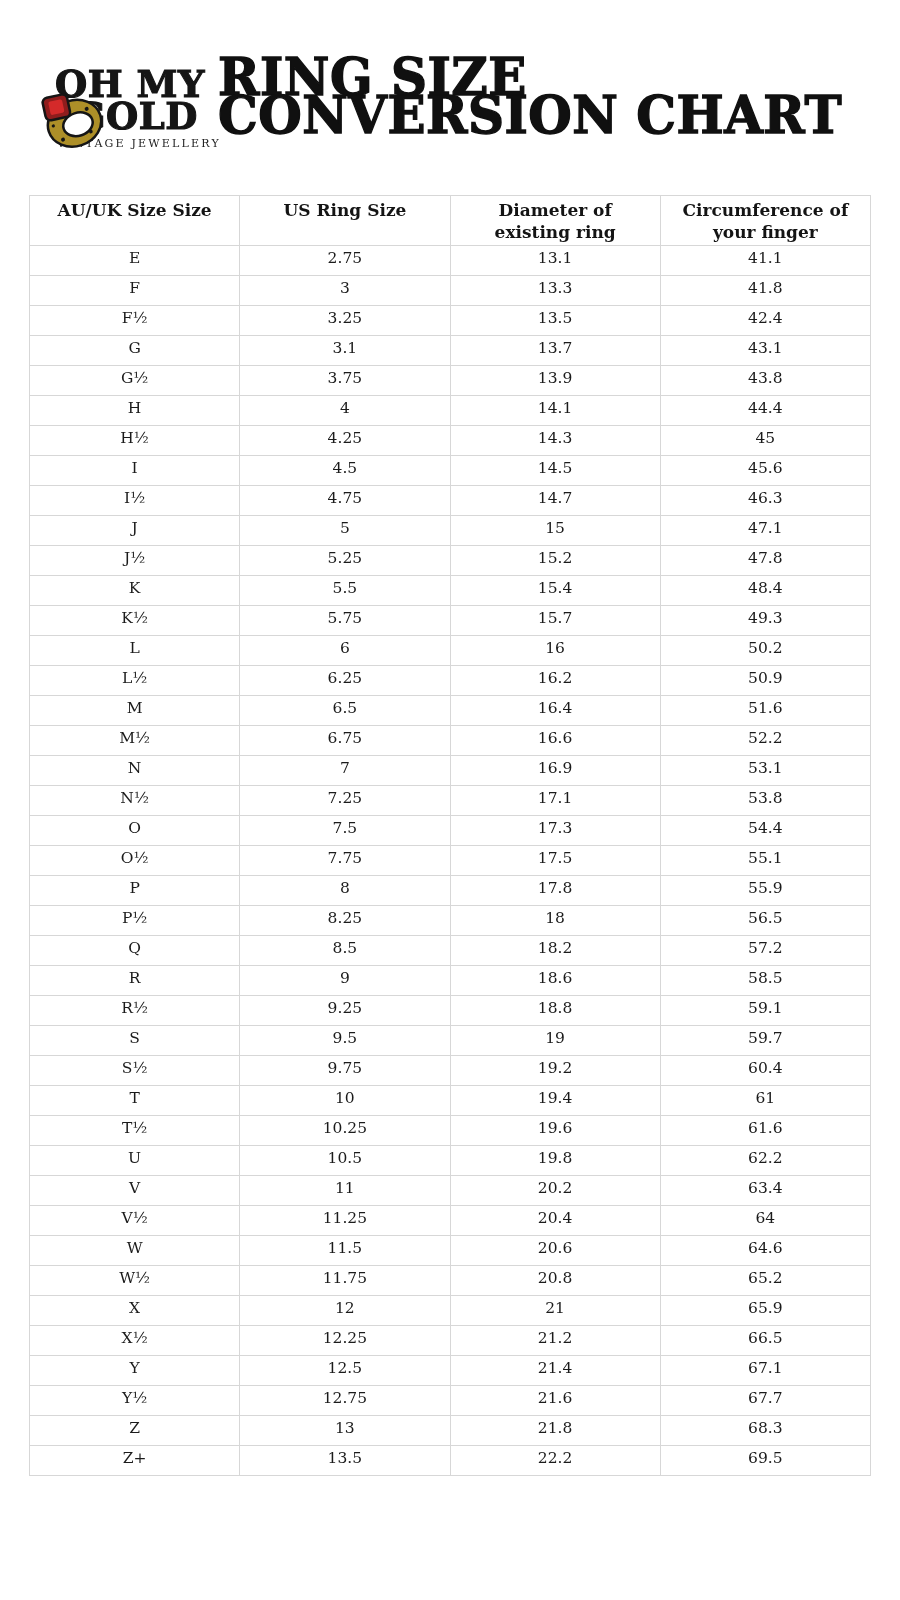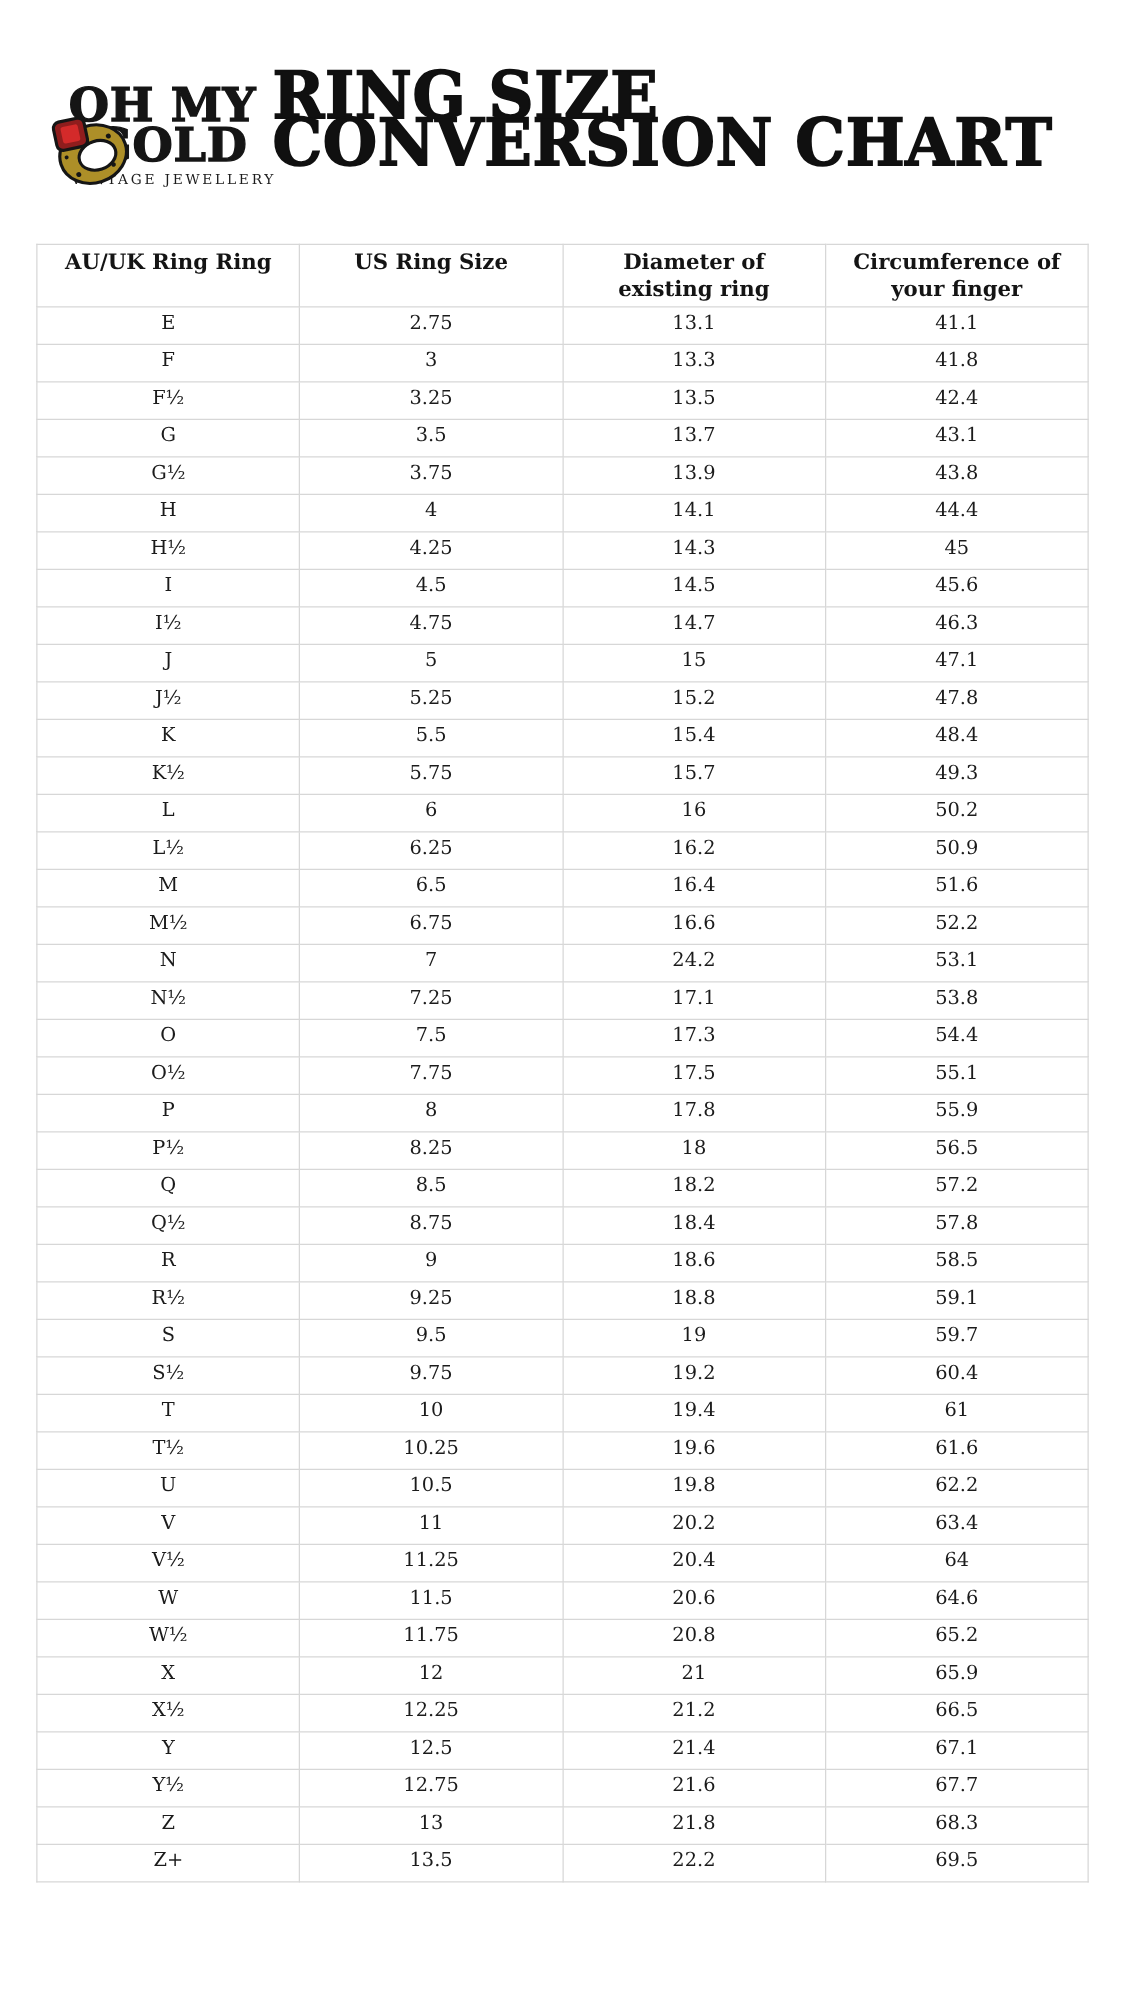--- a/index.html
+++ b/index.html
@@ -138,21 +138,21 @@
       <span class="title-line">RING SIZE</span>
       <span class="title-line">CONVERSION CHART</span>
     </h1>
 
   </div>
 
   <div class="table-wrap">
     <table class="ring-table">
       <thead>
         <tr>
-            <th>AU/UK Ring Ring</th>
+            <th>AU/UK Size Size</th>
             <th>US Ring Size</th>
             <th>Diameter of existing ring</th>
             <th>Circumference of your finger</th>
           </tr>
       </thead>
       <tbody>
           <tr>
             <td>E</td>
             <td>2.75</td>
             <td>13.1</td>
@@ -165,21 +165,21 @@
             <td>41.8</td>
           </tr>
           <tr>
             <td>F½</td>
             <td>3.25</td>
             <td>13.5</td>
             <td>42.4</td>
           </tr>
           <tr>
             <td>G</td>
-            <td>3.5</td>
+            <td>3.1</td>
             <td>13.7</td>
             <td>43.1</td>
           </tr>
           <tr>
             <td>G½</td>
             <td>3.75</td>
             <td>13.9</td>
             <td>43.8</td>
           </tr>
           <tr>
@@ -250,21 +250,21 @@
           </tr>
           <tr>
             <td>M½</td>
             <td>6.75</td>
             <td>16.6</td>
             <td>52.2</td>
           </tr>
           <tr>
             <td>N</td>
             <td>7</td>
-            <td>24.2</td>
+            <td>16.9</td>
             <td>53.1</td>
           </tr>
           <tr>
             <td>N½</td>
             <td>7.25</td>
             <td>17.1</td>
             <td>53.8</td>
           </tr>
           <tr>
             <td>O</td>
@@ -290,26 +290,20 @@
             <td>18</td>
             <td>56.5</td>
           </tr>
           <tr>
             <td>Q</td>
             <td>8.5</td>
             <td>18.2</td>
             <td>57.2</td>
           </tr>
           <tr>
-            <td>Q½</td>
-            <td>8.75</td>
-            <td>18.4</td>
-            <td>57.8</td>
-          </tr>
-          <tr>
             <td>R</td>
             <td>9</td>
             <td>18.6</td>
             <td>58.5</td>
           </tr>
           <tr>
             <td>R½</td>
             <td>9.25</td>
             <td>18.8</td>
             <td>59.1</td>

